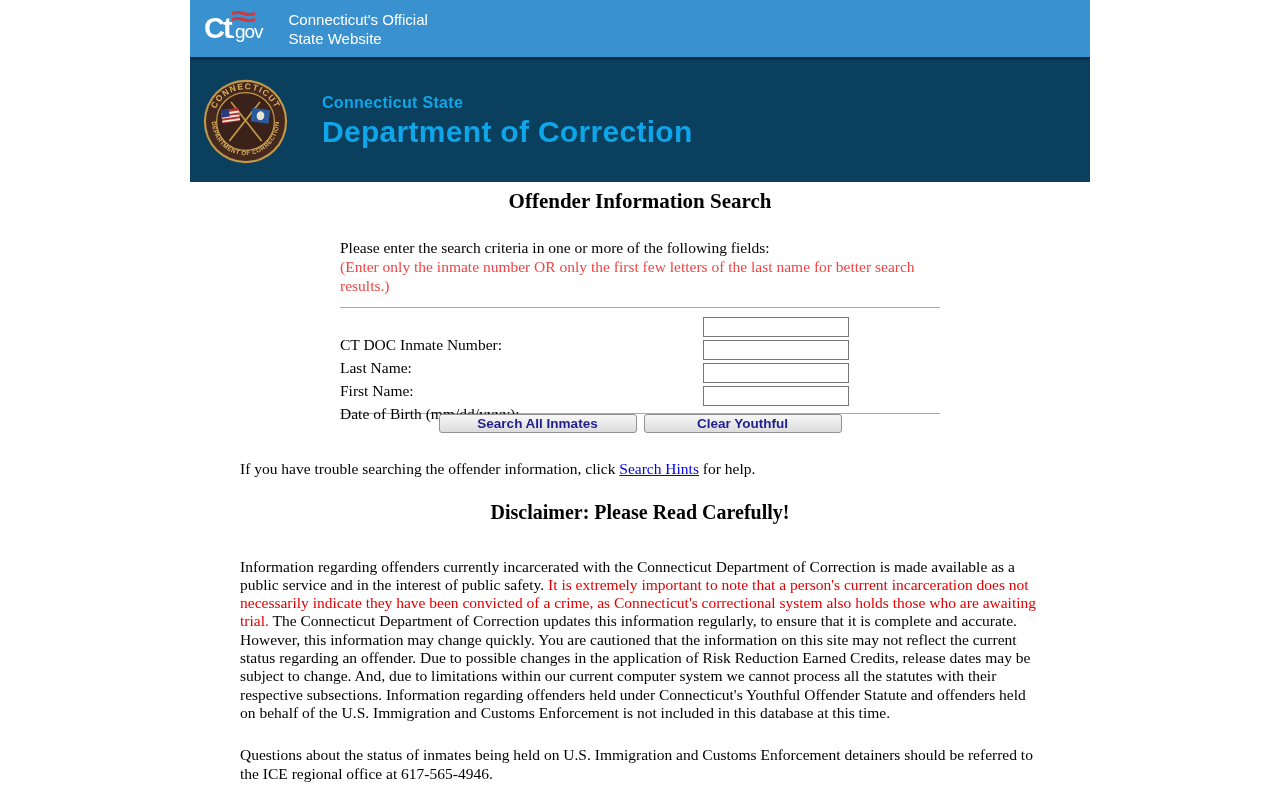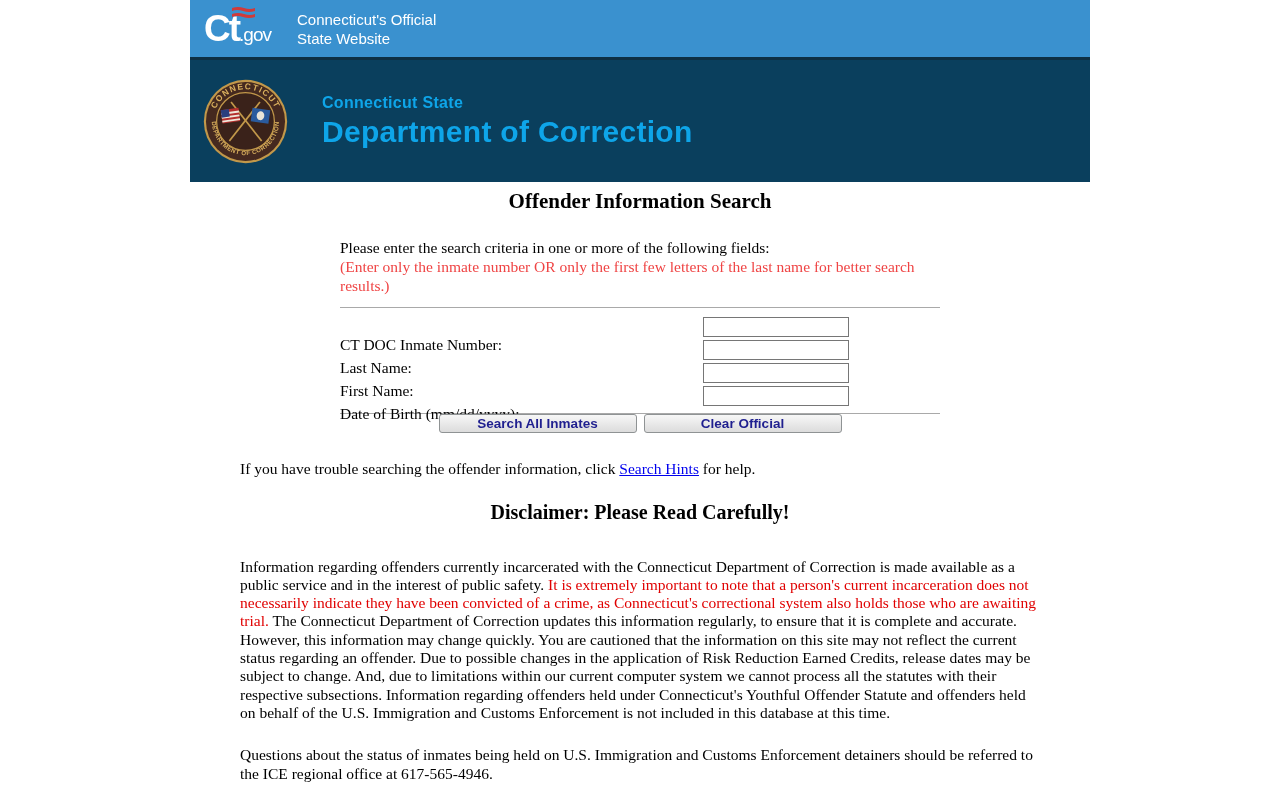--- a/index.html
+++ b/index.html
@@ -16,21 +16,21 @@
   .top-banner {
     height: 60px;
     background: #3a91cf;
     border-bottom: 3px solid #0d2f44;
     display: flex; align-items: center;
     padding-left: 14px;
     font-family: "Liberation Sans", sans-serif;
   }
   .ctgov-logo { position: relative; color: #fff; display: flex; align-items: baseline; }
   .ctgov-logo .ct {
-    font-size: 37px; font-weight: bold; letter-spacing: -2px; line-height: 1;
+    font-size: 29px; font-weight: bold; letter-spacing: -2px; line-height: 1;
   }
   .ctgov-logo .gov {
     font-size: 19px; font-weight: normal; letter-spacing: -1px; line-height: 1;
   }
   .t-stripes { position: absolute; left: 27px; top: -4px; }
   .banner-tagline {
     margin-left: 26px; color: #fff; font-size: 15px; line-height: 19px; font-weight: normal;
   }
 
   
@@ -157,21 +157,21 @@
         <input type="text" value="" style="">
       </div>
       <div class="field-row">
         <label>Date of Birth (mm/dd/yyyy):</label>
         <input type="text" value="" style="">
       </div>
     </div>
     <hr class="form-rule">
     <div class="button-row">
       <button class="btn">Search All Inmates</button>
-      <button class="btn">Clear Official</button>
+      <button class="btn">Clear Youthful</button>
     </div>
   </div>
 
   <div class="content-block">
     <div class="help-line"><span>If you have trouble searching the offender information, click </span><a class="help-link">Search Hints</a><span> for help.</span></div>
 
     <h2 class="disclaimer-title">Disclaimer: Please Read Carefully!</h2>
 
     <p class="disclaimer-p1"><span>Information regarding offenders currently incarcerated with the Connecticut Department of Correction is made available as a public service and in the interest of public safety. </span><span class="red-inline">It is extremely important to note that a person's current incarceration does not necessarily indicate they have been convicted of a crime, as Connecticut's correctional system also holds those who are awaiting trial.</span><span> The Connecticut Department of Correction updates this information regularly, to ensure that it is complete and accurate. However, this information may change quickly. You are cautioned that the information on this site may not reflect the current status regarding an offender. Due to possible changes in the application of Risk Reduction Earned Credits, release dates may be subject to change. And, due to limitations within our current computer system we cannot process all the statutes with their respective subsections. Information regarding offenders held under Connecticut's Youthful Offender Statute and offenders held on behalf of the U.S. Immigration and Customs Enforcement is not included in this database at this time.</span></p>
 

